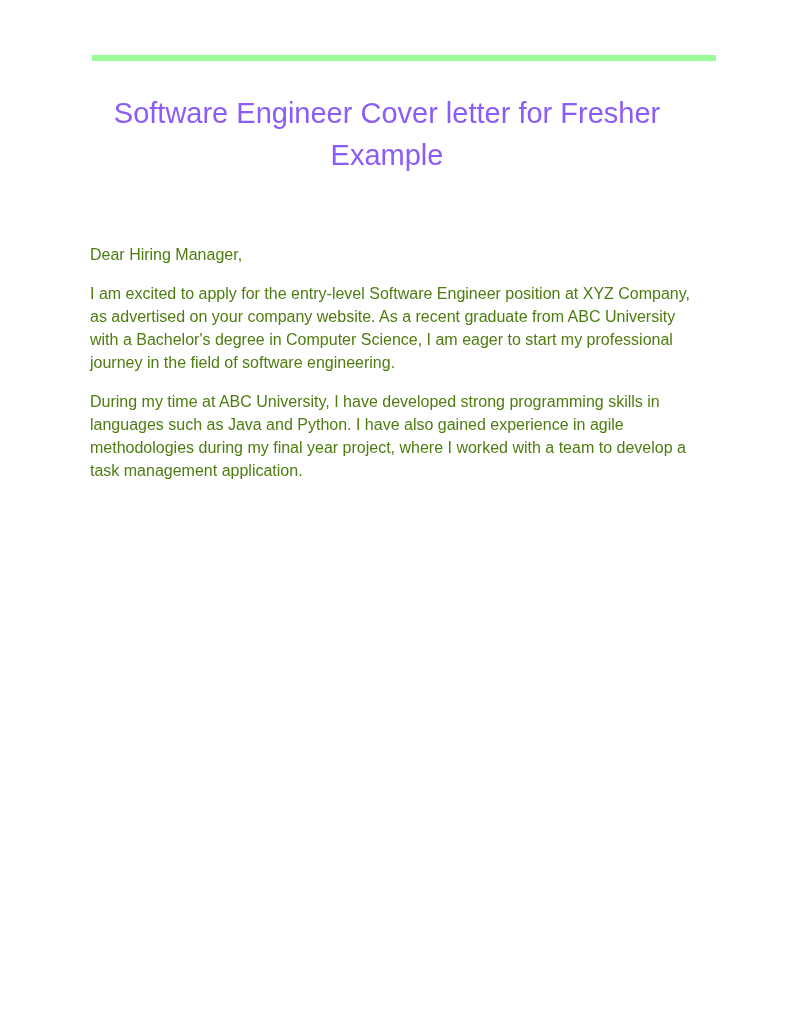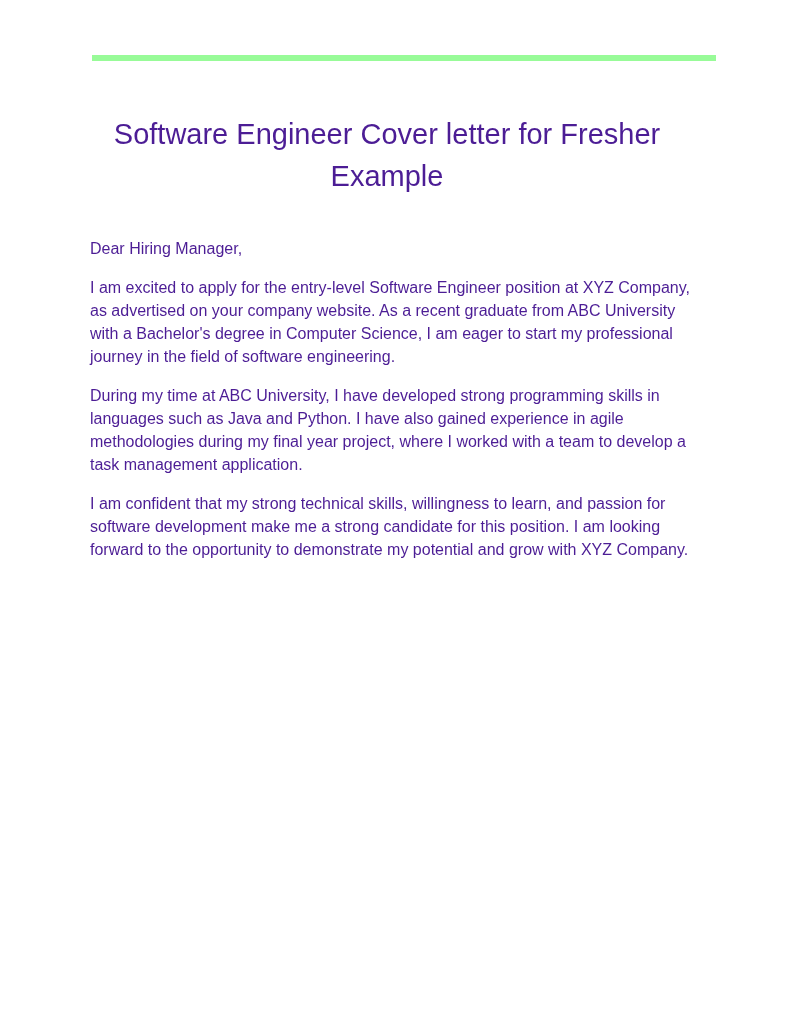--- a/index.html
+++ b/index.html
@@ -18,47 +18,46 @@
       position: absolute;
       left: 92px;
       top: 55px;
       width: 624px;
       height: 6px;
       background: #98fb98;
     }
     .title {
       position: absolute;
       left: 92px;
-      top: 113px;
+      top: 92px;
       width: 590px;
       margin: 0;
       text-align: center;
       font-weight: normal;
       font-size: 29px;
       line-height: 42px;
-      color: #4c1d95;
+      color: #8b5cf6;
     }
     .letter {
       position: absolute;
       left: 90px;
-      top: 237px;
+      top: 243px;
       width: 600px;
-      color: #4c1d95;
+      color: #4d7c0f;
       font-size: 16px;
       line-height: 23px;
     }
     .letter p {
       margin: 0 0 16px 0;
     }
   </style>
 </head>
 <body>
 
 <div class="accent-bar"></div>
 
 <h1 class="title">Software Engineer Cover letter for Fresher Example</h1>
 
 <div class="letter">
   <p>Dear Hiring Manager,</p>
   <p>I am excited to apply for the entry-level Software Engineer position at XYZ Company, as advertised on your company website. As a recent graduate from ABC University with a Bachelor's degree in Computer Science, I am eager to start my professional journey in the field of software engineering.</p>
   <p>During my time at ABC University, I have developed strong programming skills in languages such as Java and Python. I have also gained experience in agile methodologies during my final year project, where I worked with a team to develop a task management application.</p>
-  <p>I am confident that my strong technical skills, willingness to learn, and passion for software development make me a strong candidate for this position. I am looking forward to the opportunity to demonstrate my potential and grow with XYZ Company.</p>
 </div>
 
 </body></html>

